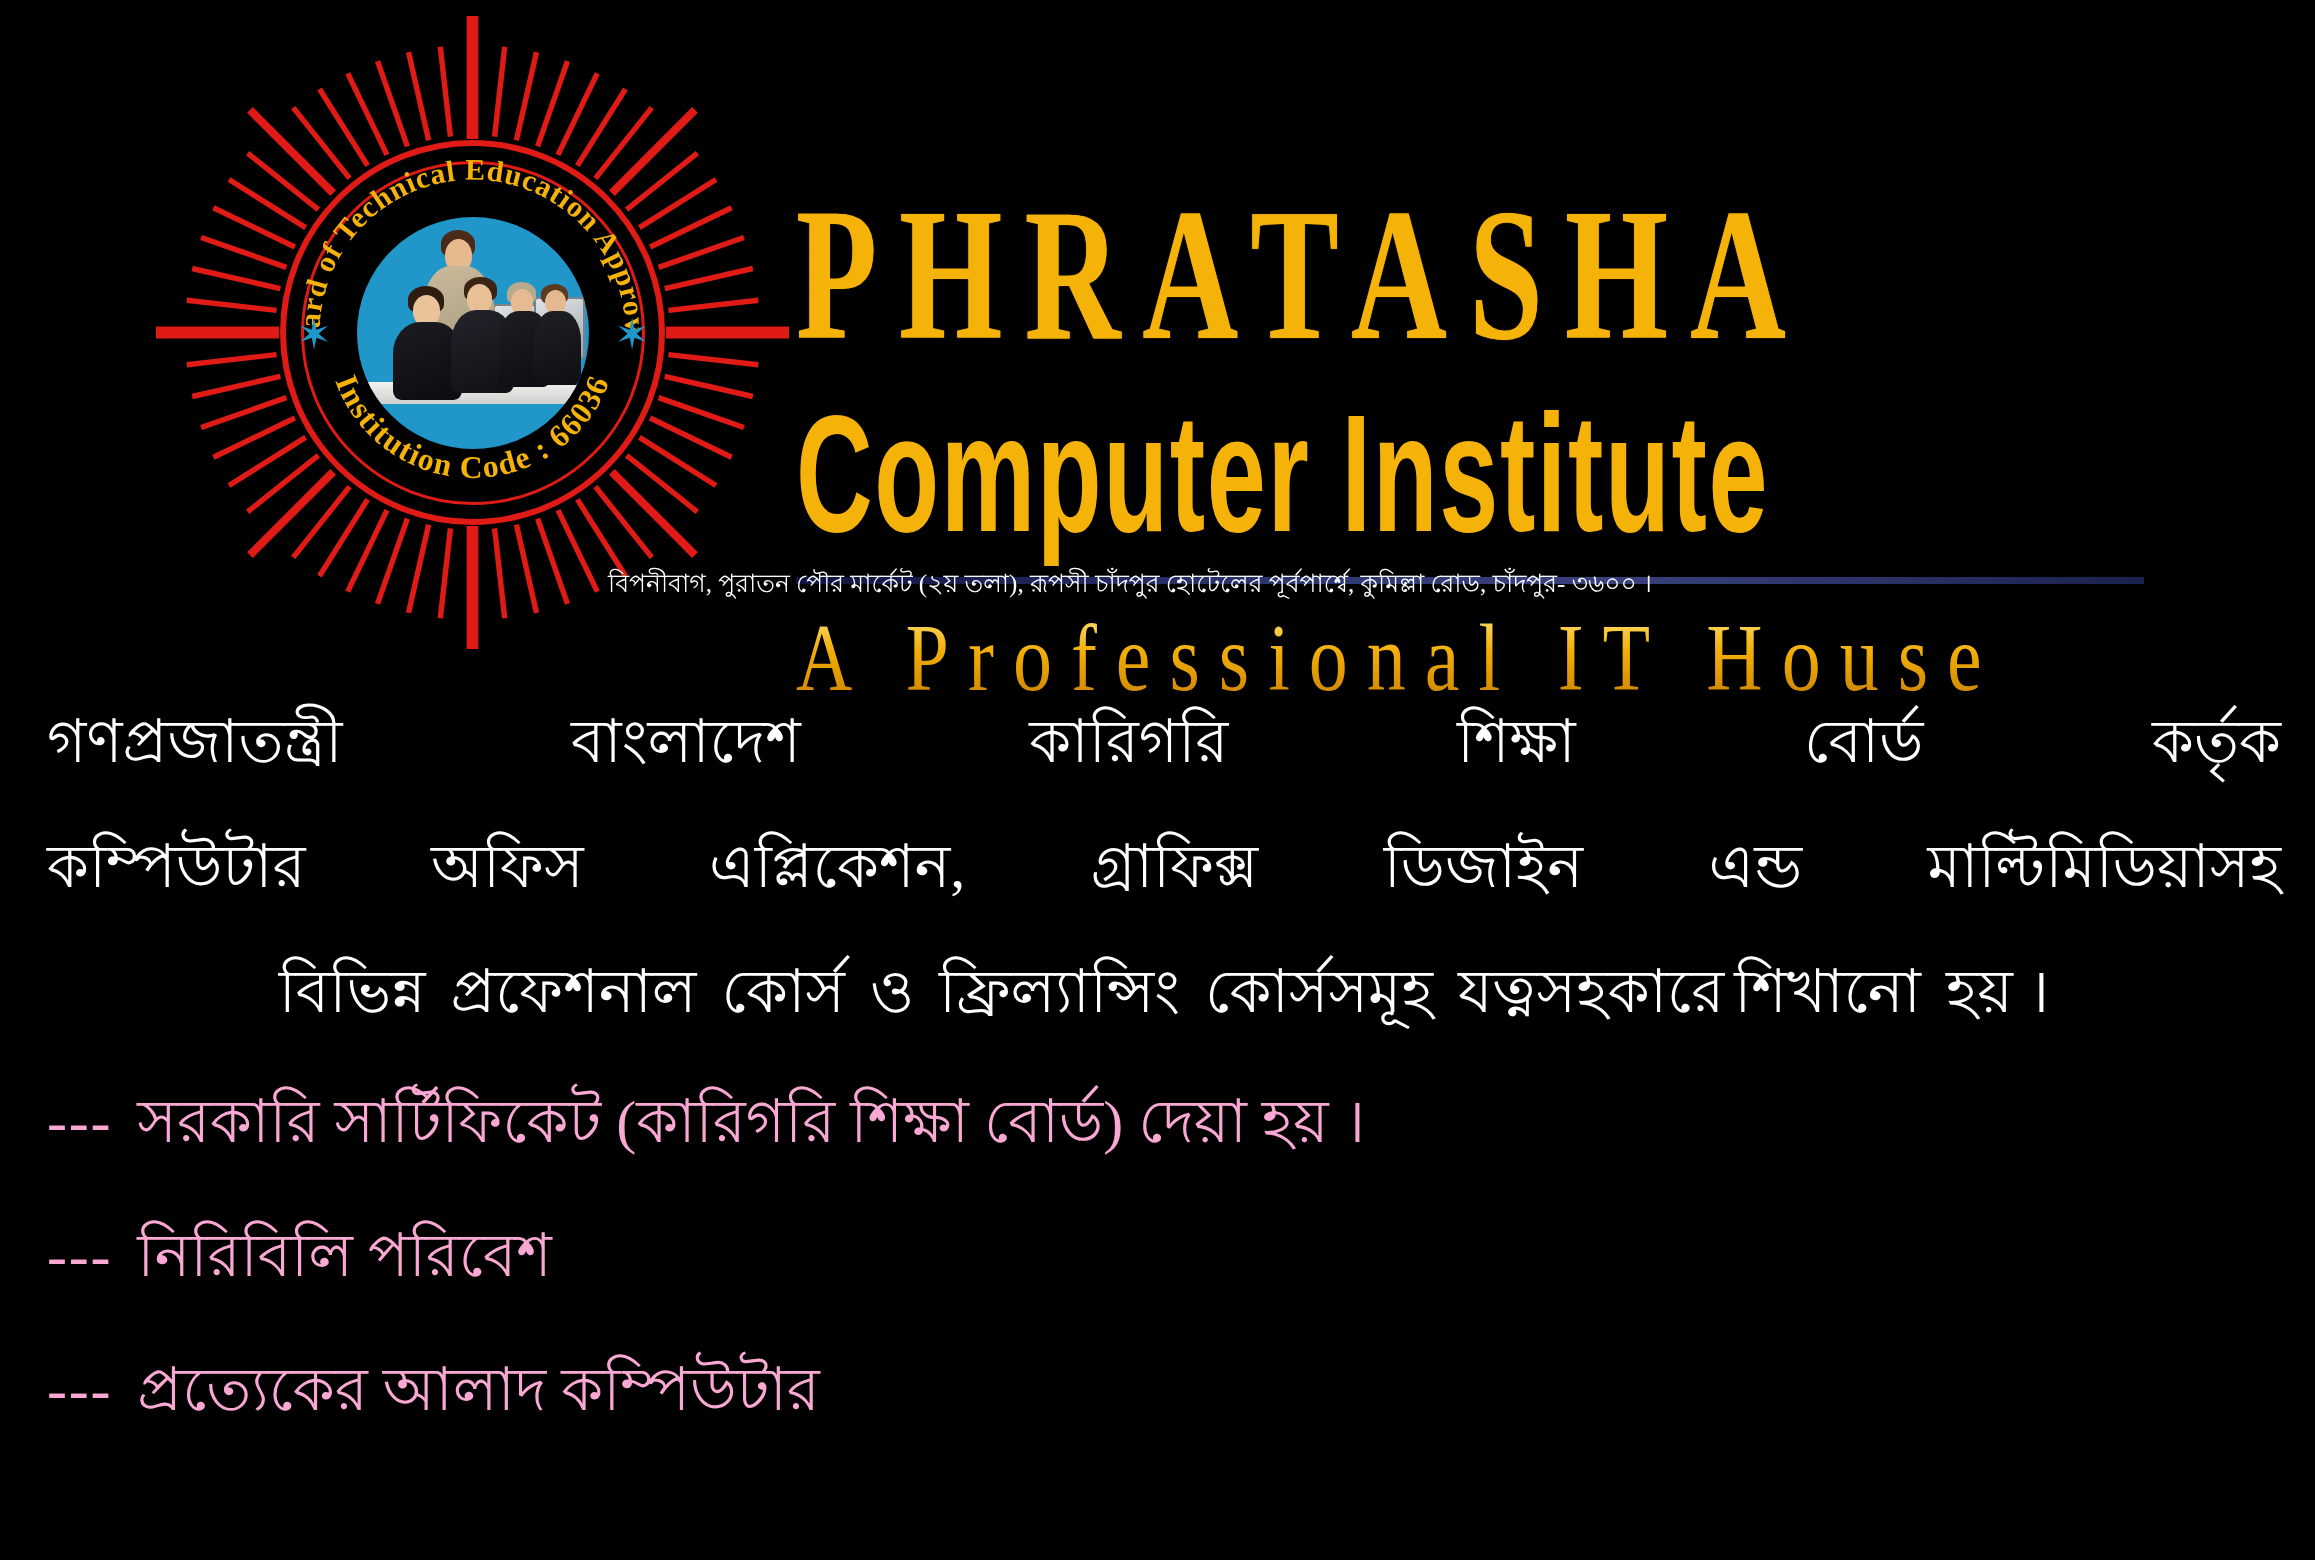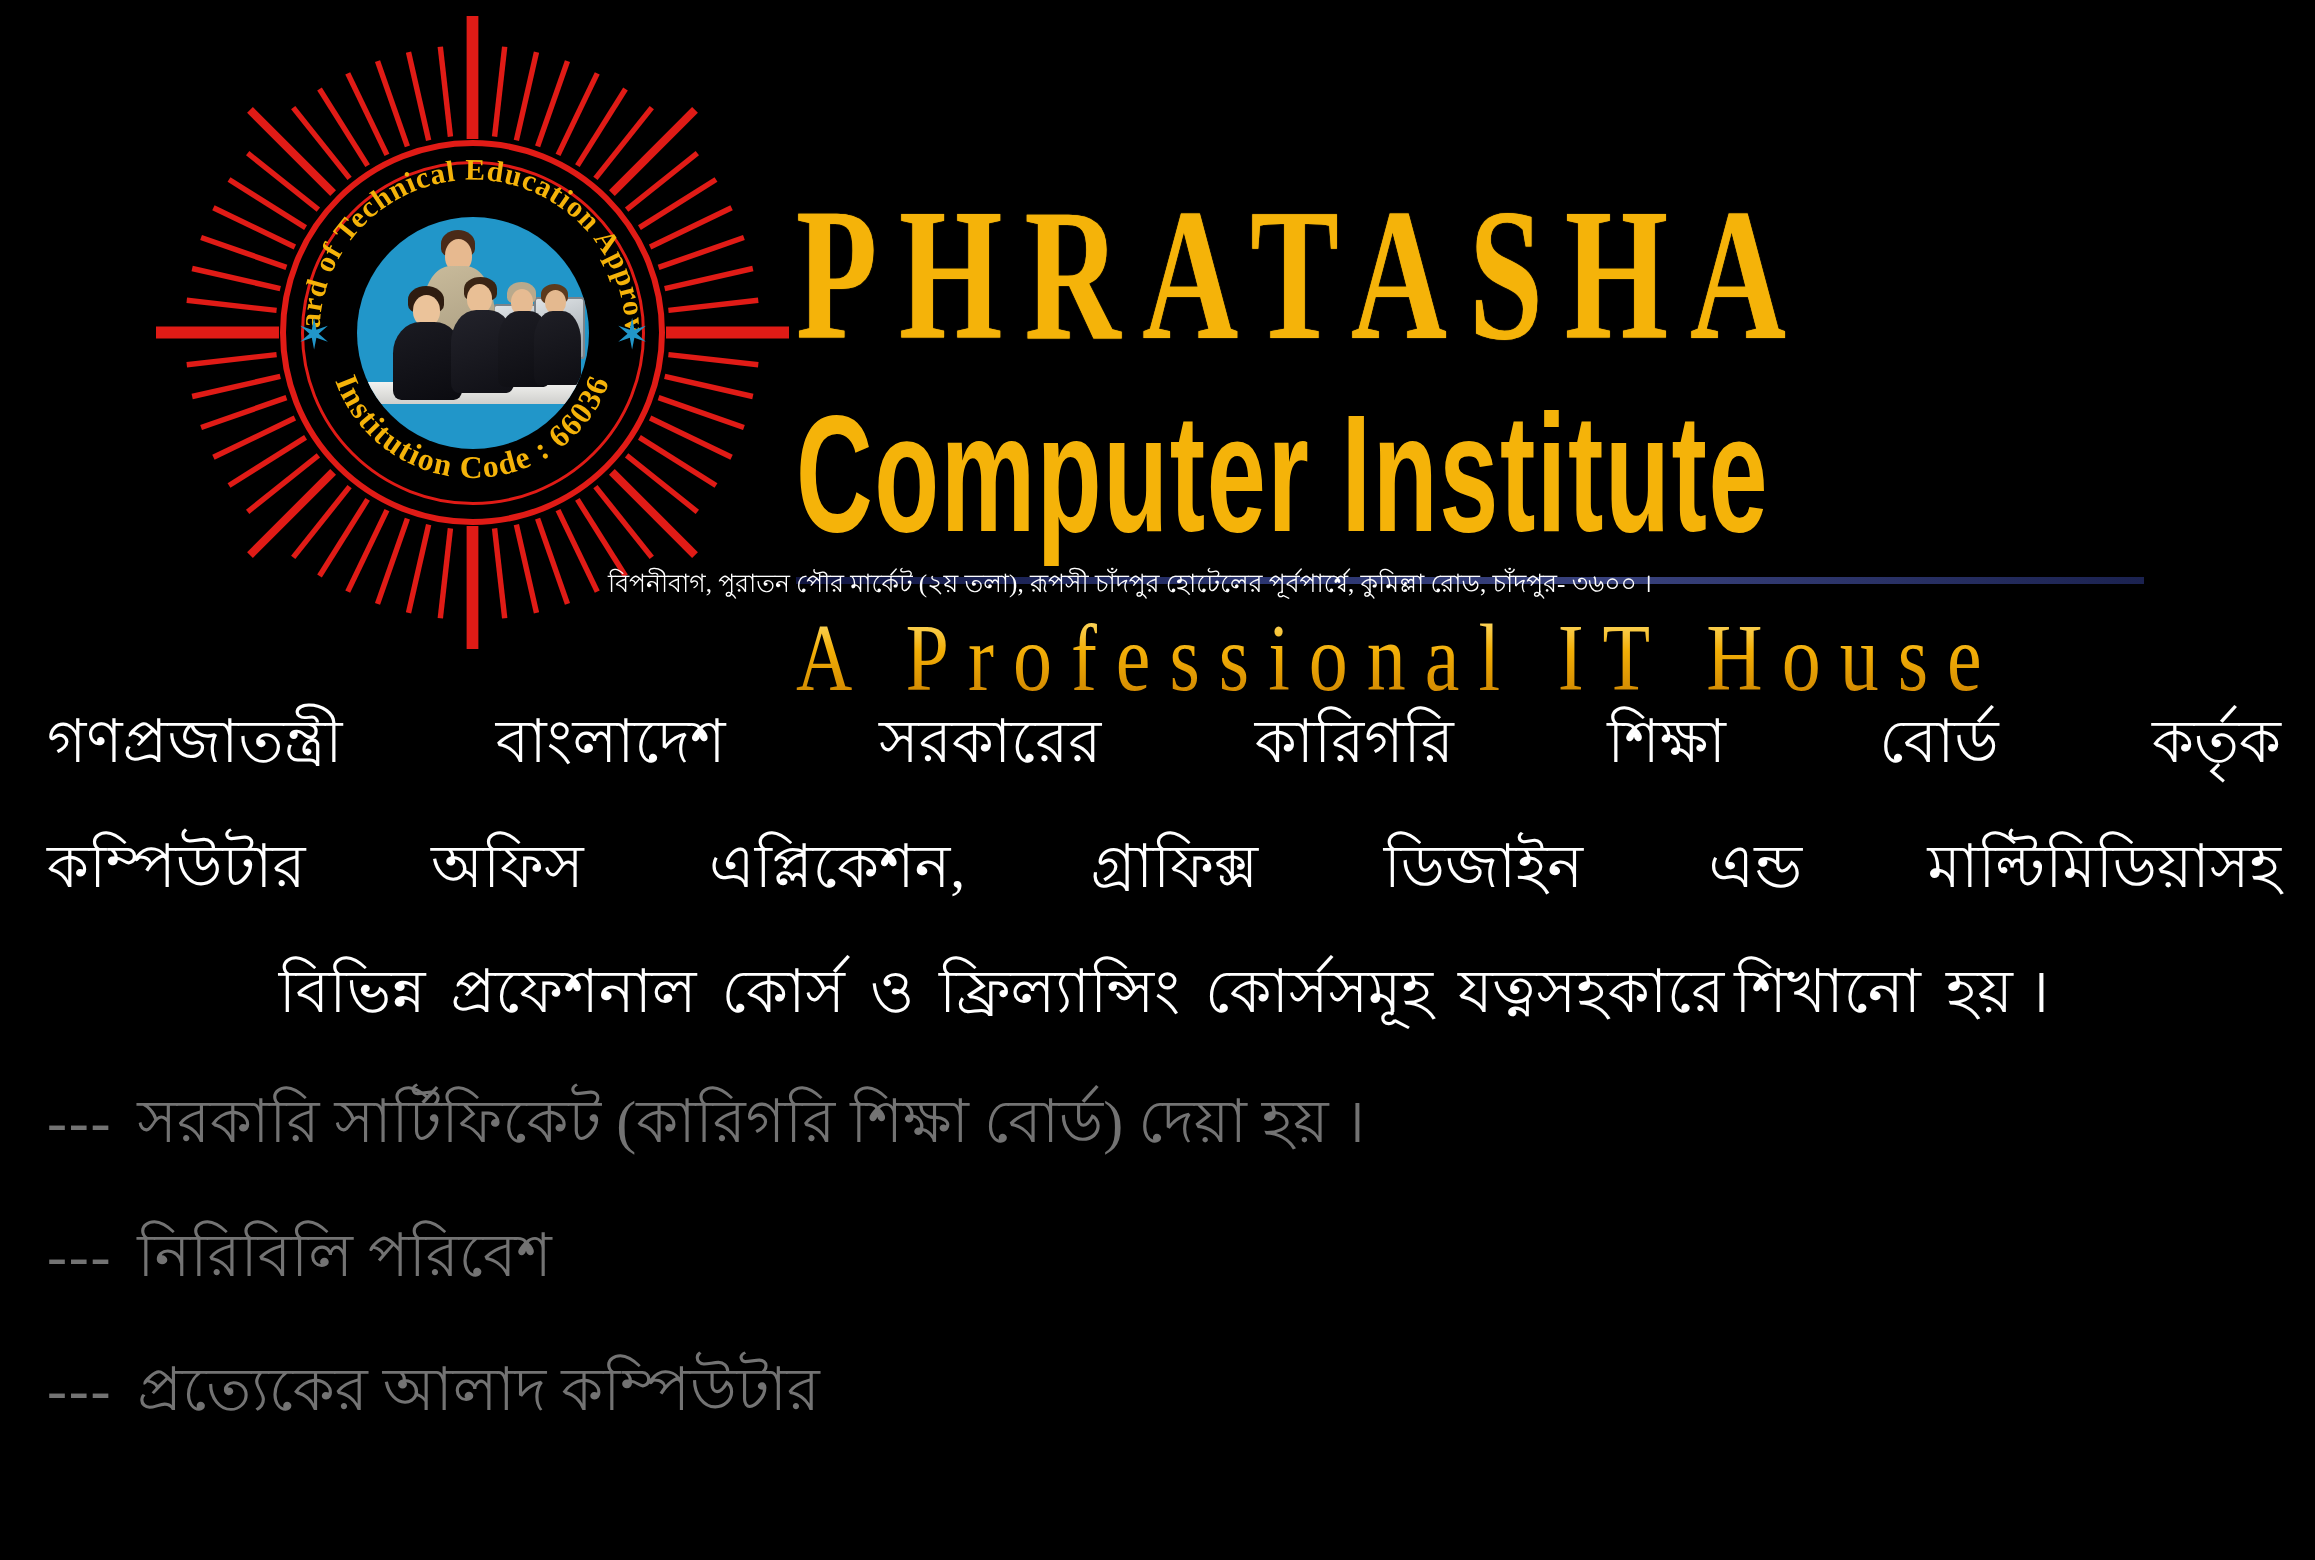--- a/index.html
+++ b/index.html
@@ -200,21 +200,21 @@
     justify-content: space-between;
     white-space: nowrap;
     letter-spacing: 0px;
   }
   .para-line.last { justify-content: center; }
 
   .para-line .w { display: inline-block; }
 
   .bullet-line {
     font-family: "Liberation Serif", serif;
-    color: #737373;
+    color: #f9a8d4;
     font-size: 60px;
     line-height: 134px;
     height: 134px;
     white-space: nowrap;
   }
   .bullet-line .dash {
     display: inline-block;
     margin-right: 25px;
     letter-spacing: 1.8px;
   }
@@ -365,21 +365,20 @@
       <div id="brand-tag">A Professional IT House</div>
     </div>
 
     <div id="address-line">বিপনীবাগ, পুরাতন পৌর মার্কেট (২য় তলা), রূপসী চাঁদপুর হোটেলের পূর্বপার্শ্বে, কুমিল্লা রোড, চাঁদপুর- ৩৬০০ ।</div>
   </div>
 
   <div id="body-copy">
       <div class="para-line">
         <span class="w">গণপ্রজাতন্ত্রী</span>
         <span class="w">বাংলাদেশ</span>
-        <span class="w">সরকারের</span>
         <span class="w">কারিগরি</span>
         <span class="w">শিক্ষা</span>
         <span class="w">বোর্ড</span>
         <span class="w">কর্তৃক</span>
       </div>
       <div class="para-line">
         <span class="w">কম্পিউটার</span>
         <span class="w">অফিস</span>
         <span class="w">এপ্লিকেশন,</span>
         <span class="w">গ্রাফিক্স</span>

